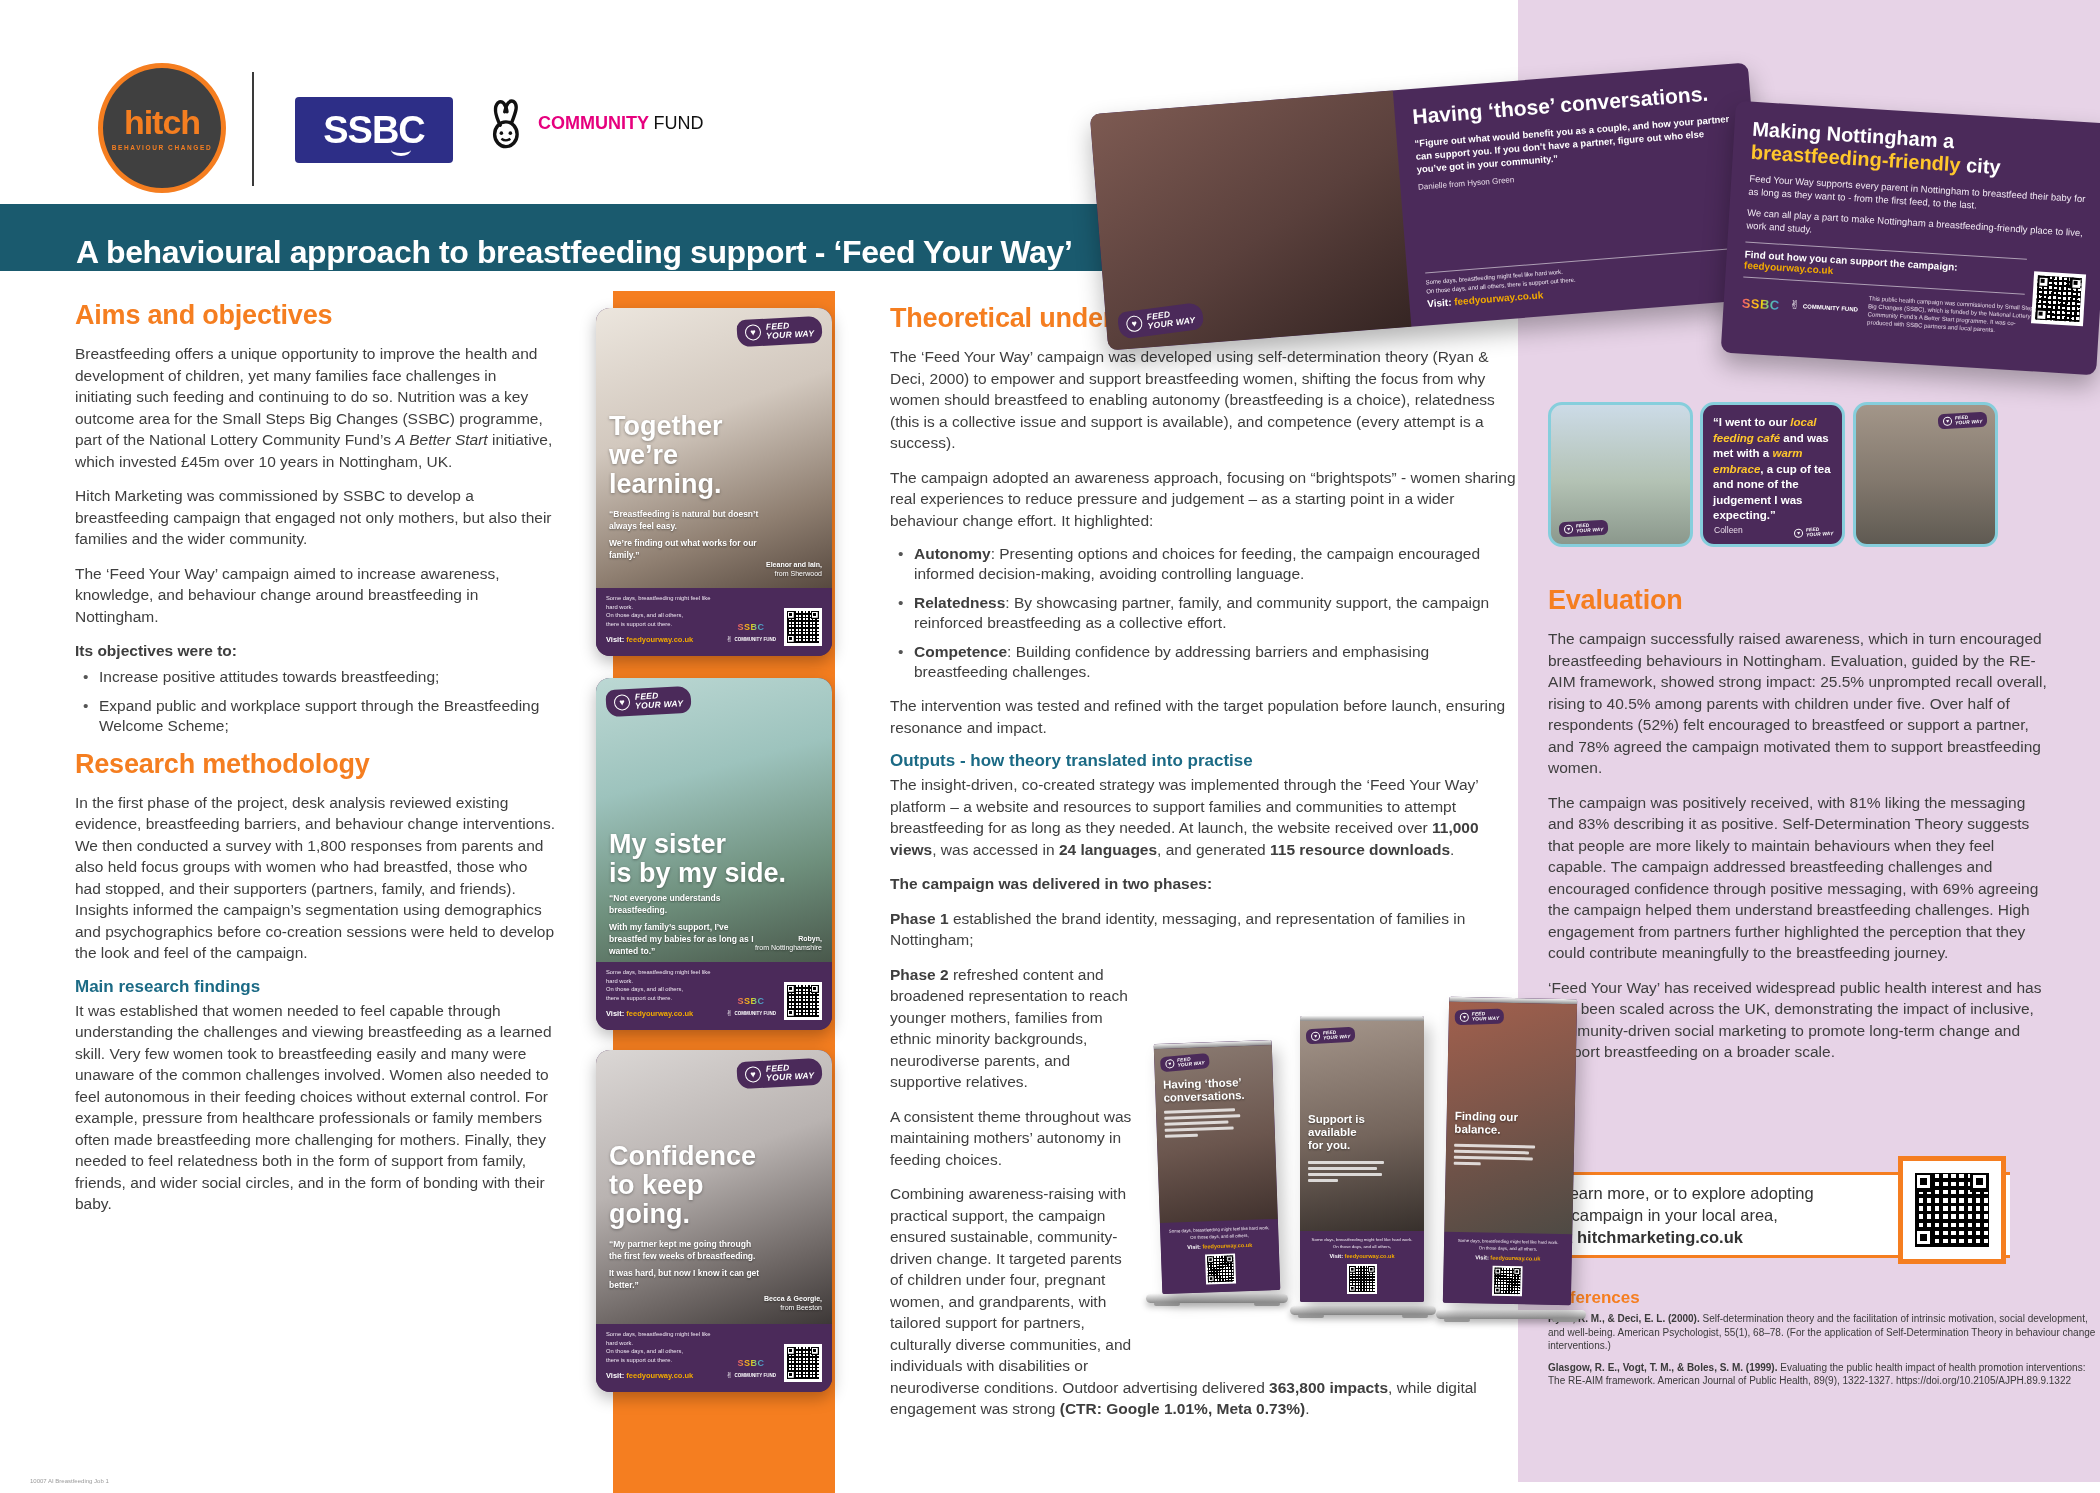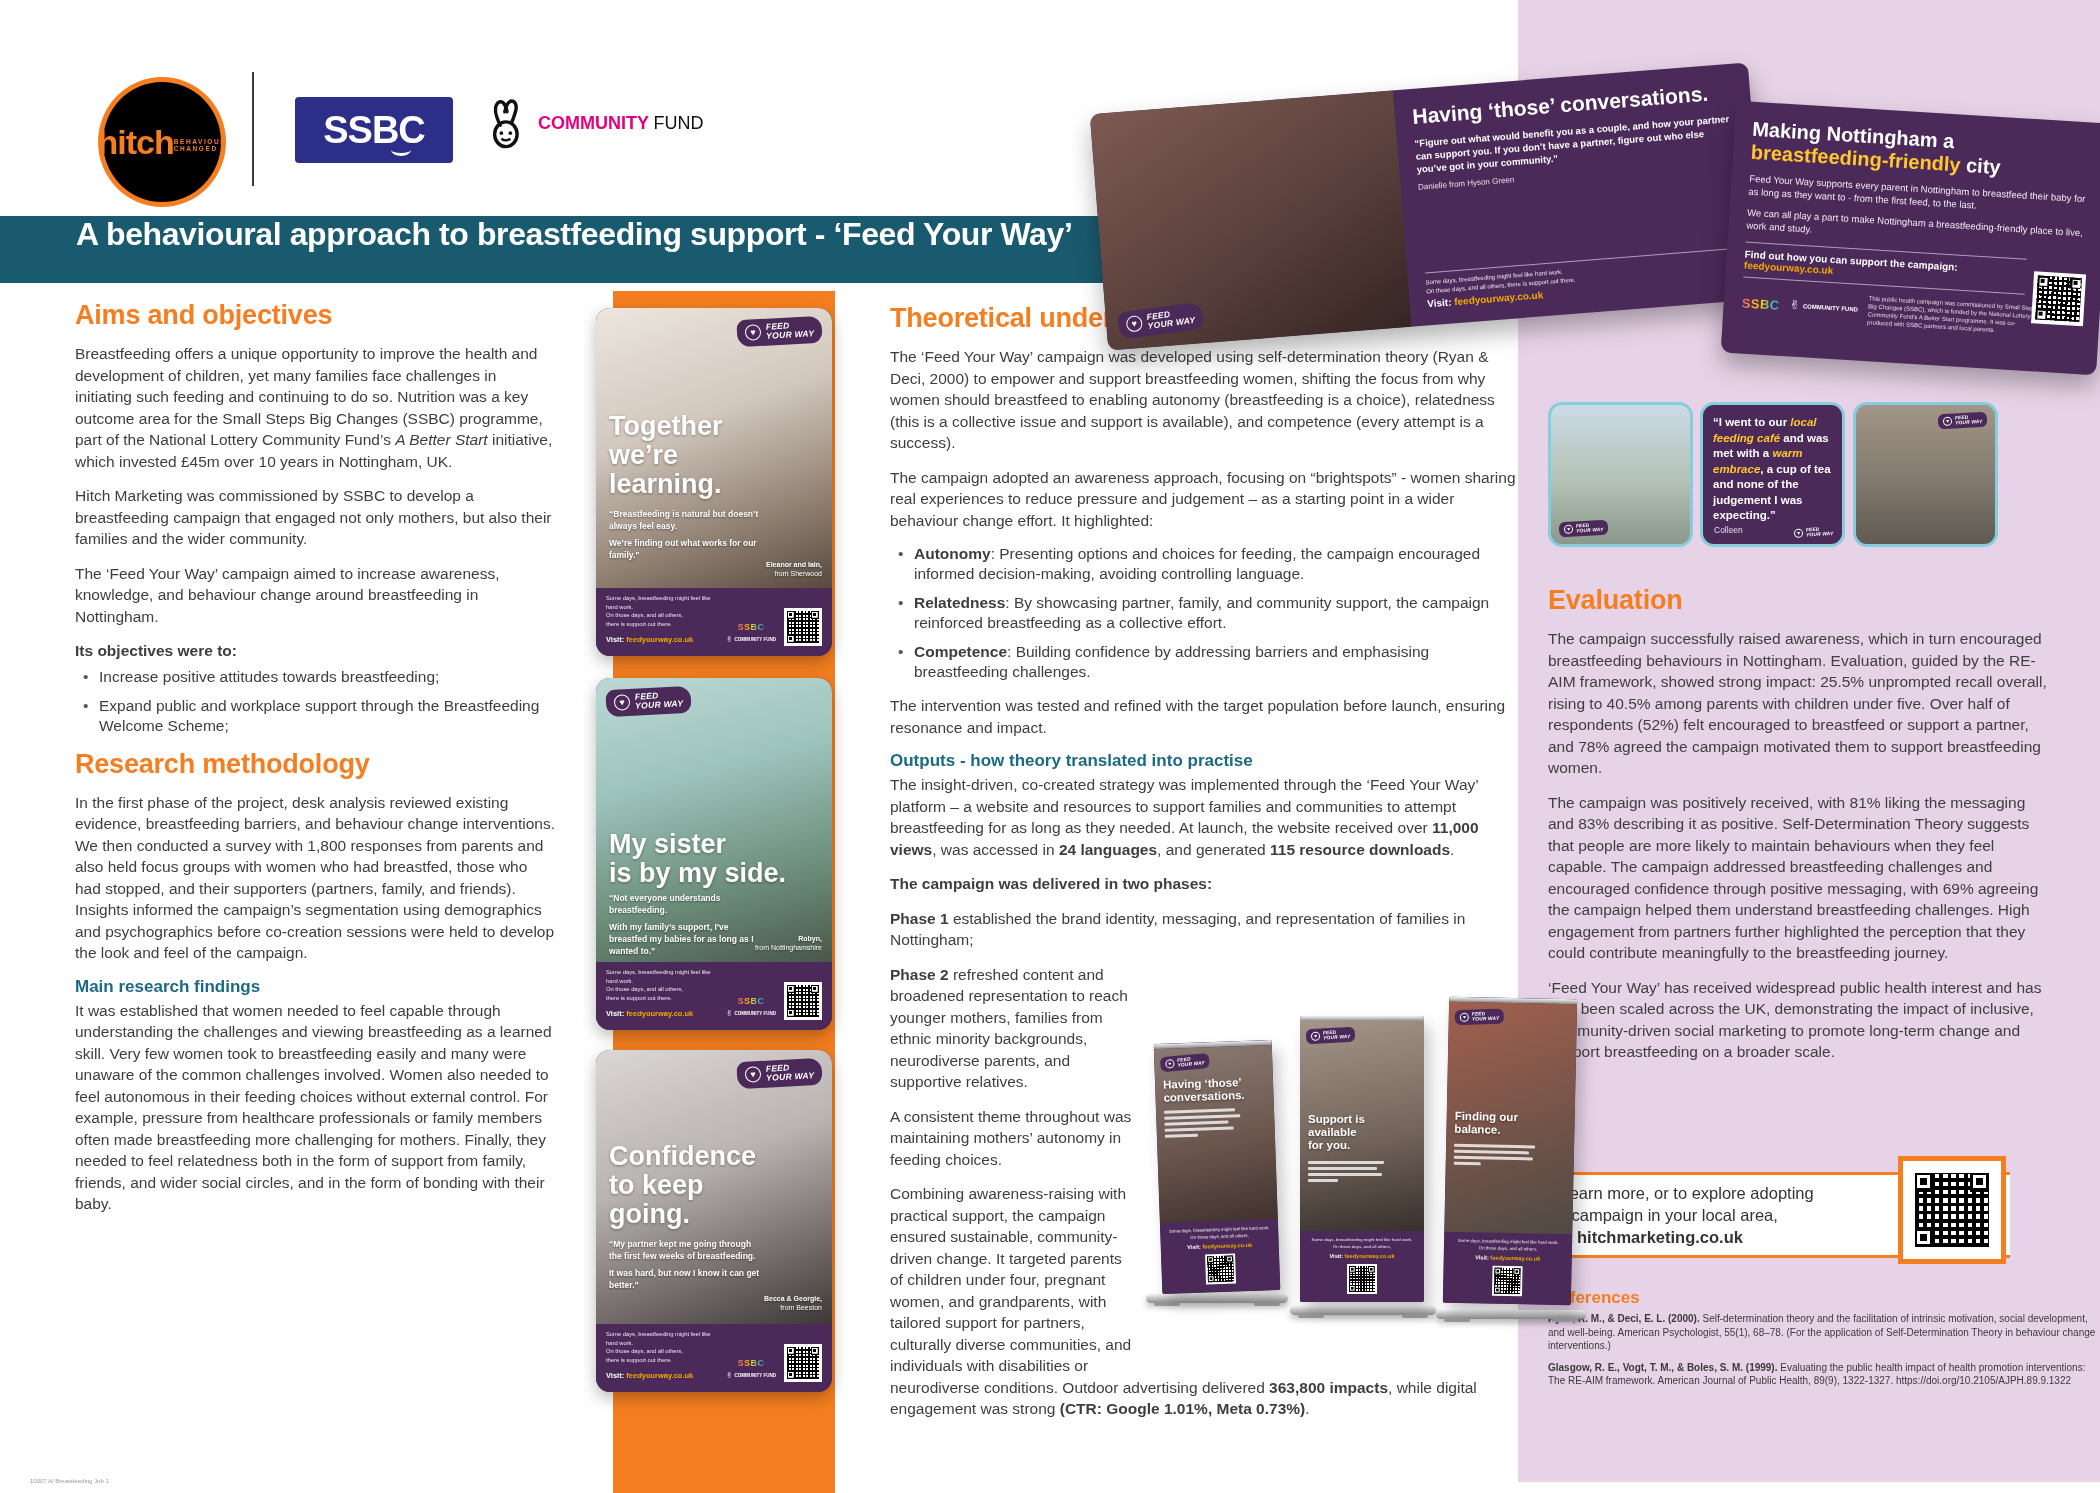--- a/index.html
+++ b/index.html
@@ -15,37 +15,37 @@
   
   .sec{font-size:27px;font-weight:800;color:var(--orange);letter-spacing:-.2px;margin:0 0 12px}
   .body p{font-size:15.5px;line-height:21.5px;color:var(--ink);margin:0 0 13px}
   .sub{font-size:17px;font-weight:700;color:var(--tealsub);margin:0 0 3px}
   .b{font-weight:700}.i{font-style:italic}
   .yl{color:var(--yellow2);font-weight:700;font-style:italic}
   .ul{list-style:none;margin:0 0 13px 8px}
   .ul li{position:relative;padding-left:16px;font-size:15.5px;line-height:20px;margin-bottom:9px}
   .ul li::before{content:"•";position:absolute;left:0;color:#555}
   
-  .hitch{left:98px;top:77px;width:128px;height:130px;border:5px solid var(--orange);border-radius:50%;
-         display:flex;flex-direction:row;align-items:center;justify-content:center;background:#000000}
+  .hitch{left:98px;top:63px;width:128px;height:130px;border:5px solid var(--orange);border-radius:50%;
+         display:flex;flex-direction:column;align-items:center;justify-content:center;background:#404040}
   .hitch .w{font-size:34px;font-weight:700;color:var(--orange);letter-spacing:-1px;line-height:1}
   .hitch .t{font-size:6.5px;font-weight:700;color:var(--orange);letter-spacing:1.6px;margin-top:5px}
   .hdiv{left:252px;top:72px;width:2px;height:114px;background:#3a3a3a}
   .ssbcbox{left:295px;top:97px;width:158px;height:66px;background:var(--navy);border-radius:4px;
            display:flex;align-items:center;justify-content:center;position:absolute}
   .ssbcbox span{color:#fff;font-size:38px;font-weight:900;letter-spacing:-1px}
   .ssbcbox::after{content:"";position:absolute;left:96px;bottom:7px;width:20px;height:9px;
            border-bottom:3px solid #fff;border-radius:50%}
   .lotto{left:484px;top:96px;display:flex;align-items:center;gap:8px}
   .lotto .tx .l1{font-size:18px;font-weight:800;color:var(--magenta);line-height:1.05}
   .lotto .tx .l2{font-size:18px;font-weight:400;color:#111;line-height:1.05}
   
-  .tbar{left:0;top:216px;width:1256px;height:67px;background:var(--teal);
+  .tbar{left:0;top:204px;width:1256px;height:67px;background:var(--teal);
         clip-path:polygon(0 0,100% 0,calc(100% - 92px) 100%,0 100%);
-        display:flex;align-items:flex-start;padding-left:76px}
+        display:flex;align-items:flex-end;padding-left:76px}
   .tbar h1{font-size:32px;font-weight:800;color:#fff;letter-spacing:-.4px}
   
   .lilac{left:1518px;top:0;width:582px;height:1482px;background:var(--lilac)}
   .oband{left:613px;top:291px;width:222px;height:1202px;background:var(--orange)}
   
   .col-left{left:75px;top:300px;width:482px}
   .col-mid{left:890px;top:303px;width:632px}
   .bspace{float:right;width:372px;height:370px;margin:26px 0 0 12px}
   
   .fyw{background:var(--purple);border-radius:9px 13px 11px 13px;padding:4px 8px;display:inline-flex;

